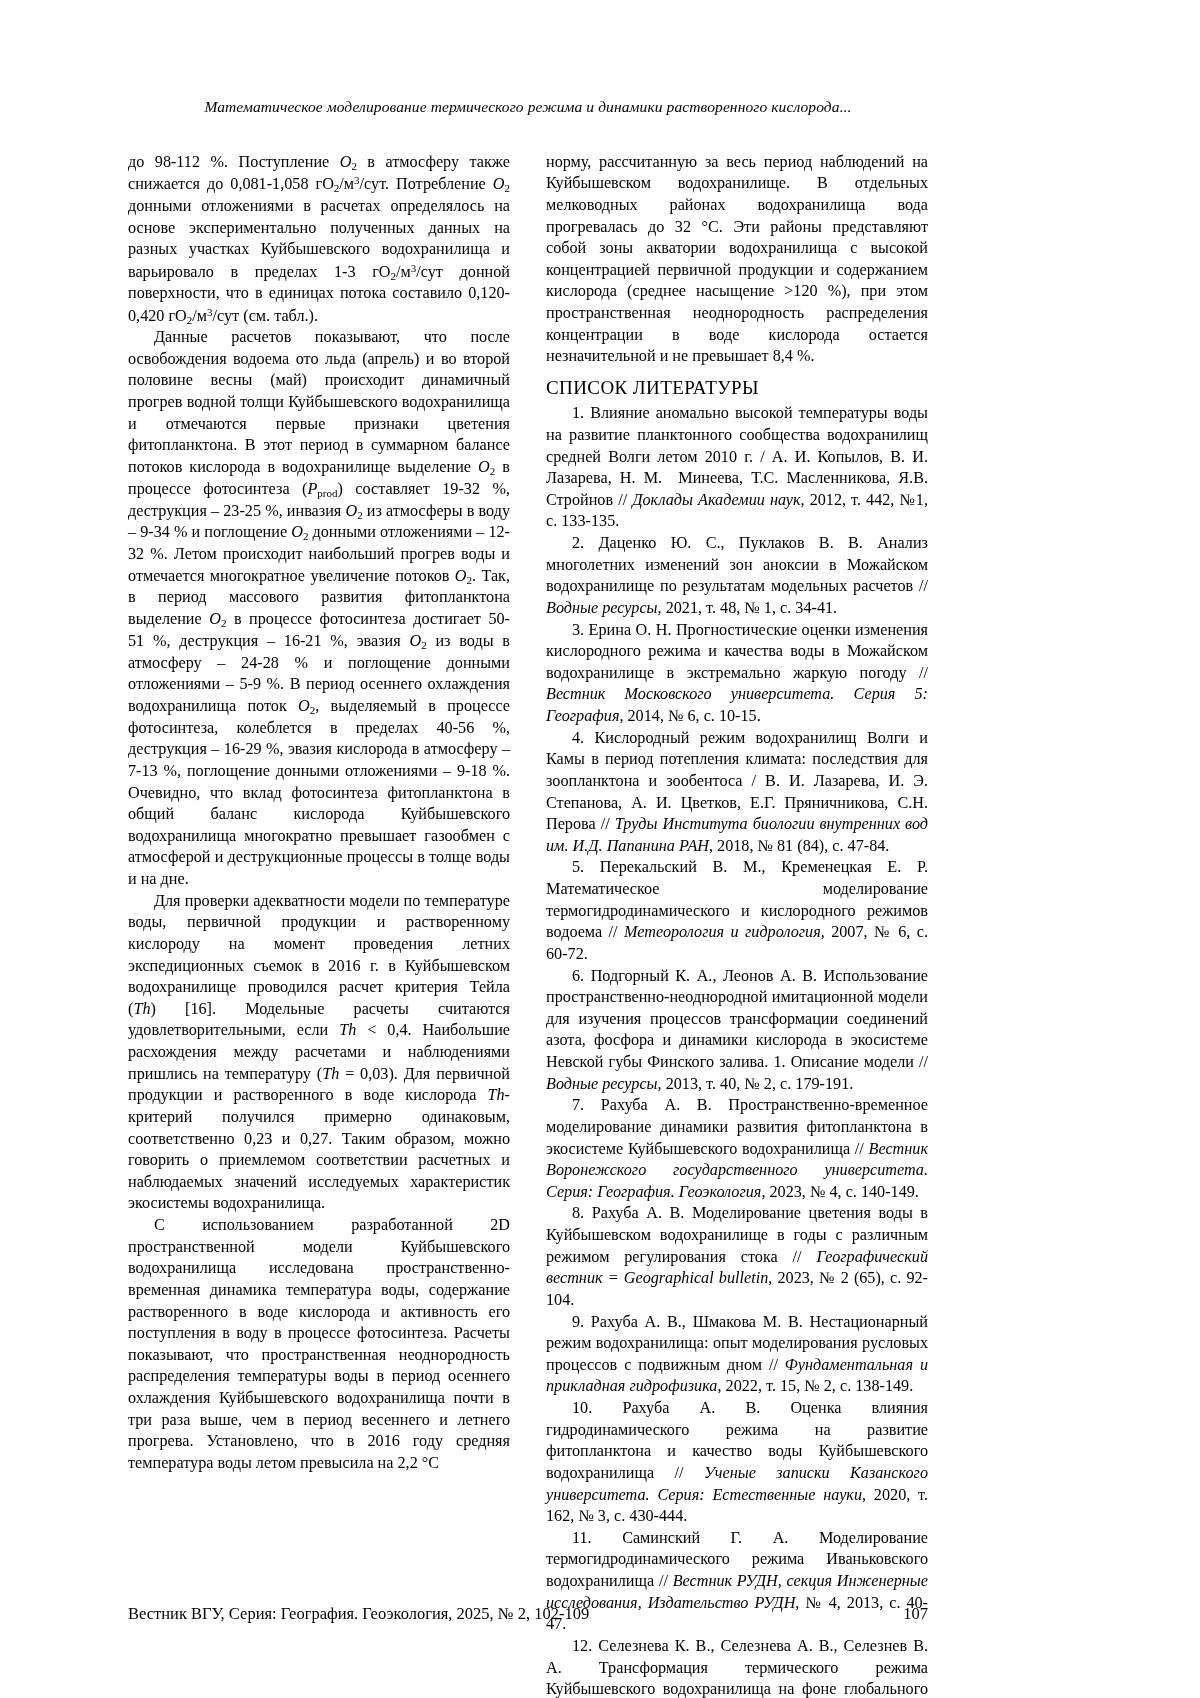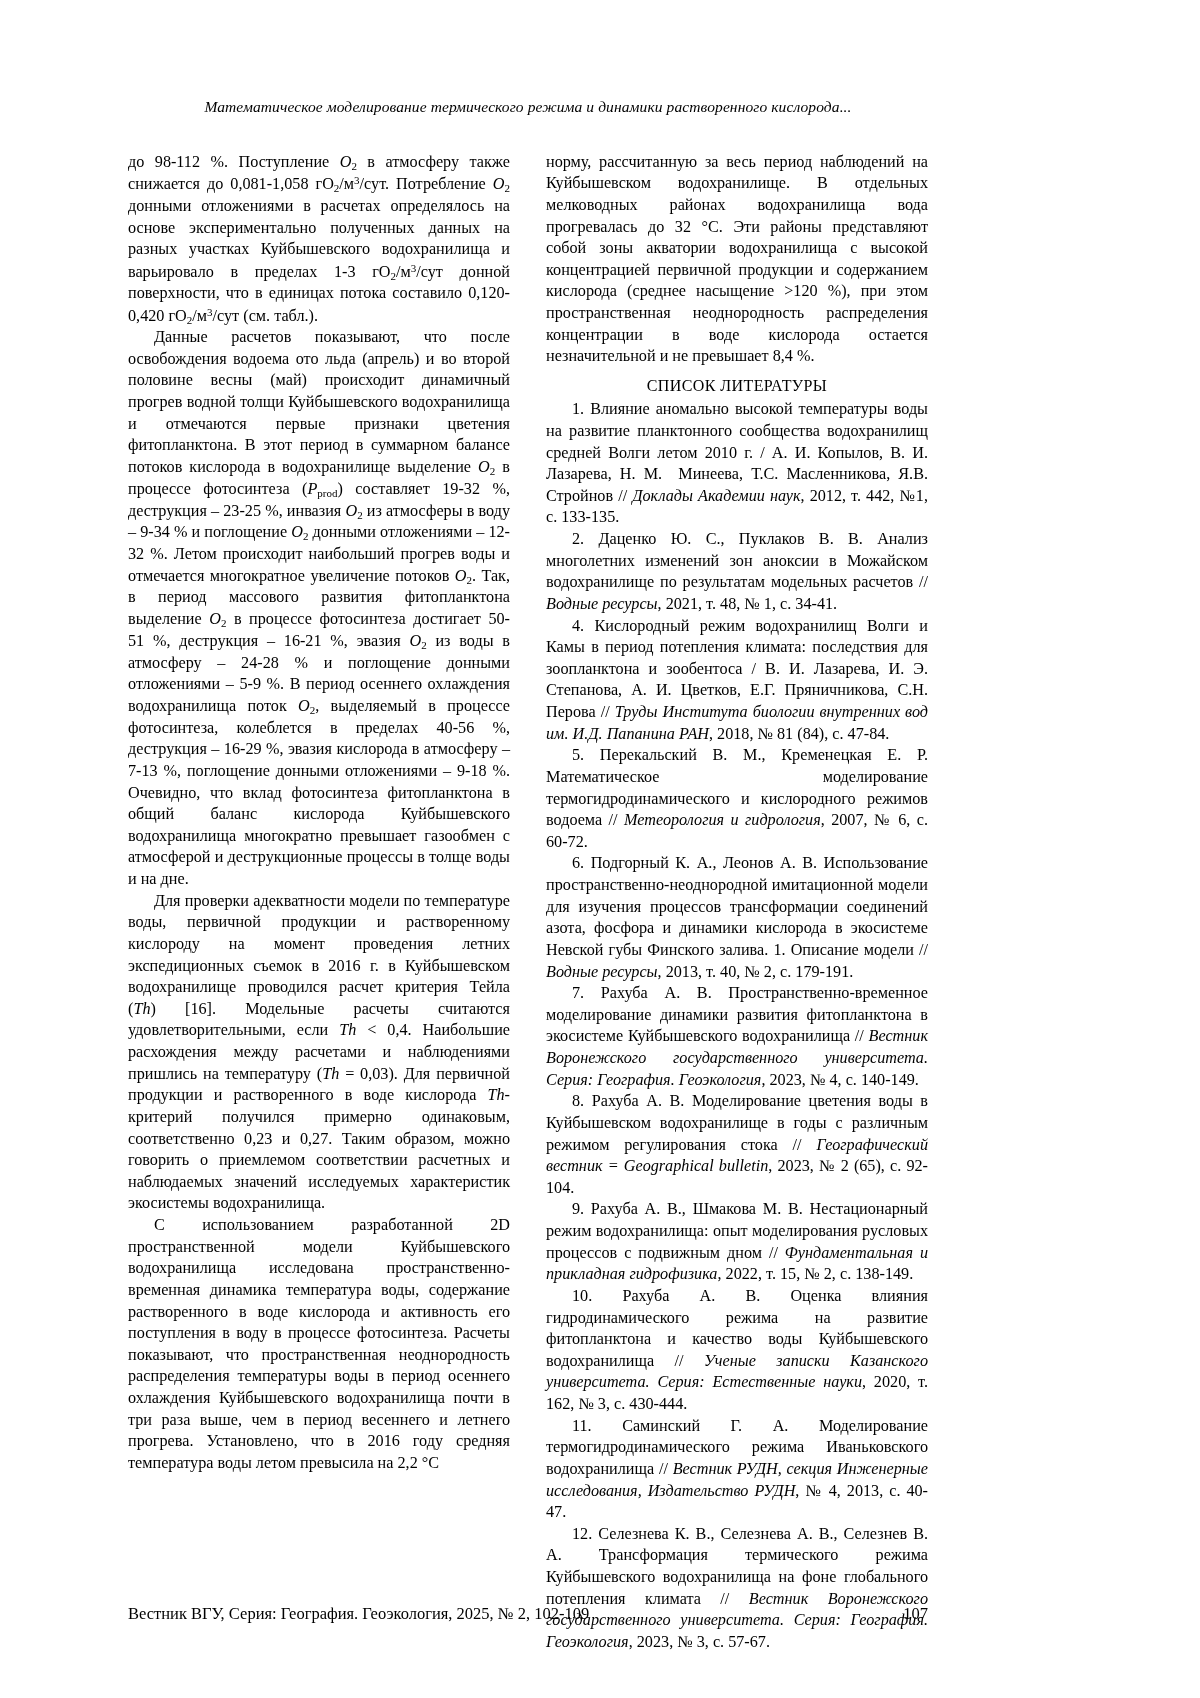--- a/index.html
+++ b/index.html
@@ -43,23 +43,23 @@
     text-justify: inter-word;
     hyphens: manual;
   }
   p {
     margin: 0;
   }
   p.ind {
     text-indent: 26px;
   }
   .sec-title {
-    text-align: center;
+    text-align: left;
     margin: 7px 0 3px 0;
-    font-size: 16px;
+    font-size: 19px;
     letter-spacing: 0.4px;
   }
   .ref {
     text-indent: 26px;
   }
   .it { font-style: italic; }
   sub {
     font-size: 0.68em;
     vertical-align: -0.28em;
   }
@@ -104,20 +104,21 @@
     <div class="col">
 
       <p>норму, рассчитанную за весь период наблюдений на Куйбышевском водохранилище. В отдельных мелководных районах водохранилища вода прогревалась до 32 °С. Эти районы представляют собой зоны акватории водохранилища с высокой концентрацией первичной продукции и содержанием кислорода (среднее насыщение &gt;120 %), при этом пространственная неоднородность распределения концентрации в воде кислорода остается незначительной и не превышает 8,4 %.</p>
 
       <div class="sec-title">СПИСОК ЛИТЕРАТУРЫ</div>
 
       <p class="ref">1. Влияние аномально высокой температуры воды на развитие планктонного сообщества водохранилищ средней Волги летом 2010 г. / А. И. Копылов, В. И. Лазарева, Н. М.&nbsp; Минеева, Т.С. Масленникова, Я.В. Стройнов // <span class="it">Доклады Академии наук</span>, 2012, т. 442, №1, с. 133-135.</p>
 
       <p class="ref">2. Даценко Ю. С., Пуклаков В. В. Анализ многолетних изменений зон аноксии в Можайском водохранилище по результатам модельных расчетов // <span class="it">Водные ресурсы</span>, 2021, т. 48, № 1, с. 34-41.</p>
 
+      <p class="ref">3. Ерина О. Н. Прогностические оценки изменения кислородного режима и качества воды в Можайском водохранилище в экстремально жаркую погоду // <span class="it">Вестник Московского университета. Серия 5: География</span>, 2014, № 6, с. 10-15.</p>
 
       <p class="ref">4. Кислородный режим водохранилищ Волги и Камы в период потепления климата: последствия для зоопланктона и зообентоса / В. И. Лазарева, И. Э. Степанова, А. И. Цветков, Е.Г. Пряничникова, С.Н. Перова // <span class="it">Труды Института биологии внутренних вод им. И.Д. Папанина РАН</span>, 2018, № 81 (84), с. 47-84.</p>
 
       <p class="ref">5. Перекальский В. М., Кременецкая Е. Р. Математическое моделирование термогидродинамического и кислородного режимов водоема // <span class="it">Метеорология и гидрология</span>, 2007, № 6, с. 60-72.</p>
 
       <p class="ref">6. Подгорный К. А., Леонов А. В. Использование пространственно-неоднородной имитационной модели для изучения процессов трансформации соединений азота, фосфора и динамики кислорода в экосистеме Невской губы Финского залива. 1. Описание модели // <span class="it">Водные ресурсы</span>, 2013, т. 40, № 2, с. 179-191.</p>
 
       <p class="ref">7. Рахуба А. В. Пространственно-временное моделирование динамики развития фитопланктона в экосистеме Куйбышевского водохранилища // <span class="it">Вестник Воронежского государственного университета. Серия: География. Геоэкология</span>, 2023, № 4, с. 140-149.</p>
 
       <p class="ref">8. Рахуба А. В. Моделирование цветения воды в Куйбышевском водохранилище в годы с различным режимом регулирования стока // <span class="it">Географический вестник = Geographical bulletin</span>, 2023, № 2 (65), с. 92-104.</p>

